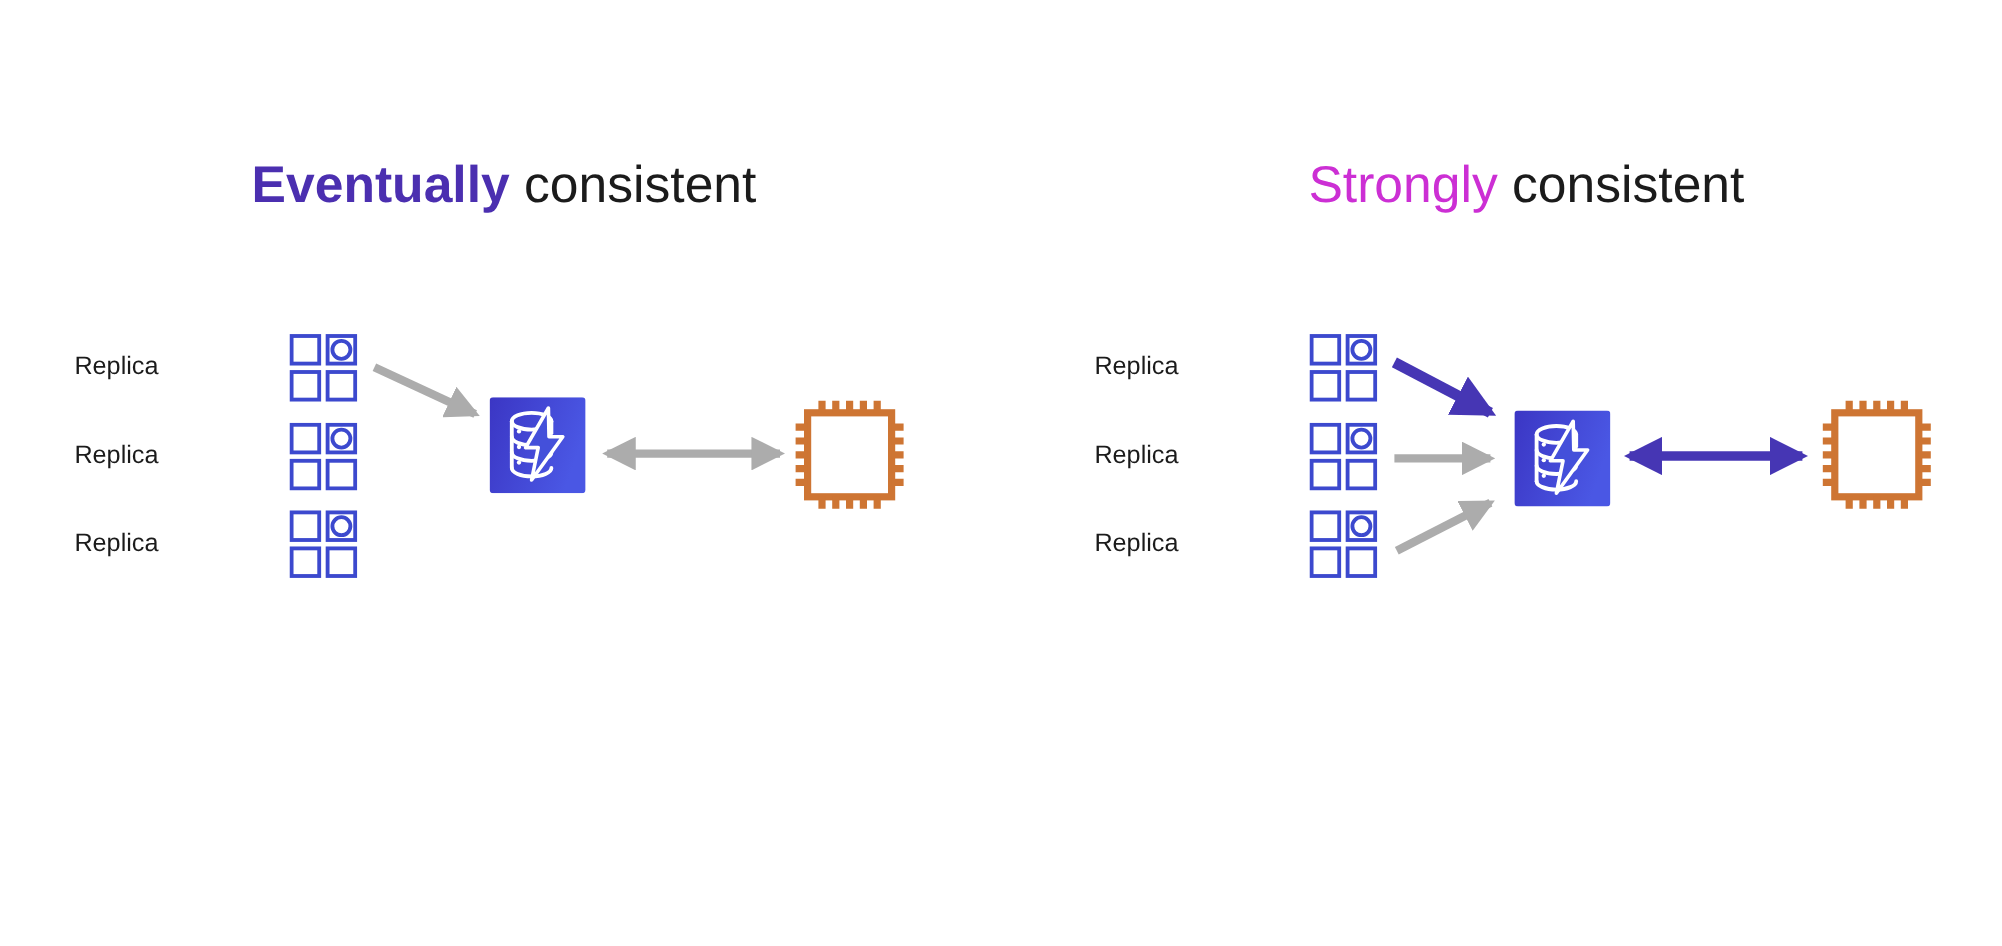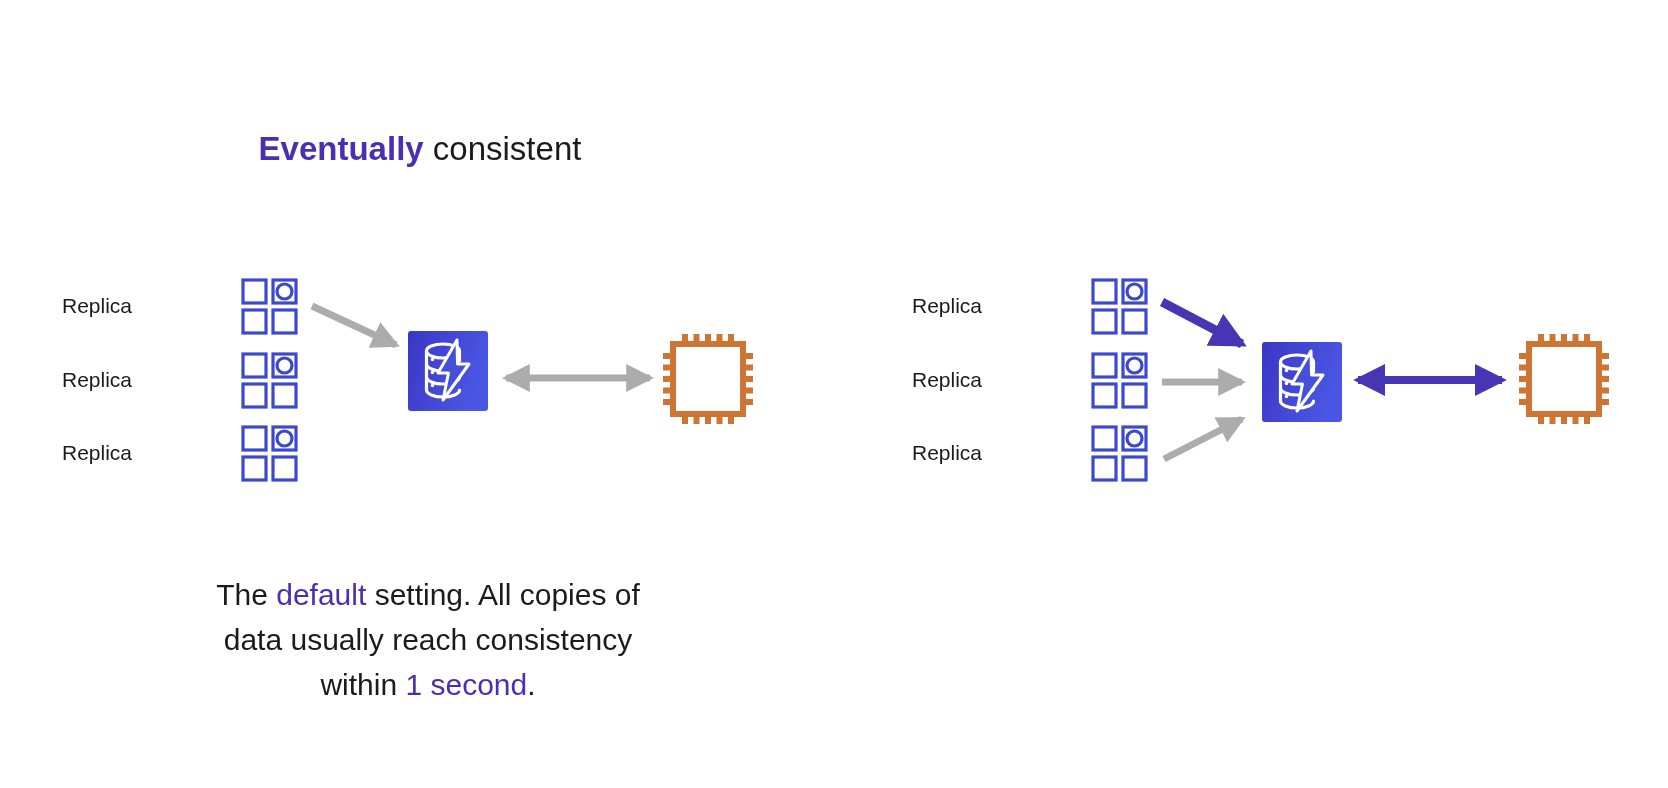--- a/index.html
+++ b/index.html
@@ -1,21 +1,21 @@
 <!DOCTYPE html>
 <html style="--title-purple: #4B2FB0; --arrow-purple: #4636B4; --magenta: #CC2FD4; --replica-blue: #3C49CE; --dax-gradient-start: #3B36C4; --dax-gradient-end: #4A57E4; --chip-orange: #CE7533; --arrow-gray: #ACACAC; --text-black: #1B1B1B;"><head>
 <meta charset="utf-8">
 <style>
   html,body{margin:0;padding:0;background:#fff;}
   .canvas{
     position:relative;width:1668px;height:788px;background:#fff;overflow:hidden;
     font-family:"Liberation Sans","DejaVu Sans",sans-serif;color:var(--text-black,#1b1b1b);
   }
   .overlay{position:absolute;left:0;top:0;pointer-events:none;}
-  .title{position:absolute;transform:translateX(-50%);font-size:33px;white-space:nowrap;color:var(--text-black,#1b1b1b);text-align:center;}
+  .title{position:absolute;transform:translateX(-50%);font-size:43px;white-space:nowrap;color:var(--text-black,#1b1b1b);text-align:center;}
   .title .hl-purple{color:var(--title-purple,#4b2fb0);font-weight:700;}
   .title .hl-magenta{color:var(--magenta,#cc2fd4);}
   .replica-label{position:absolute;height:58px;display:flex;align-items:center;font-size:21px;color:var(--text-black,#1b1b1b);}
   .replica-icon{position:absolute;width:57px;height:57px;}
   .dax{position:absolute;width:80px;height:80px;}
   .chip{position:absolute;width:94px;height:94px;}
   .caption{position:absolute;text-align:center;font-size:30px;line-height:45px;color:var(--text-black,#1b1b1b);}
   .caption .purple{color:var(--title-purple,#4b2fb0);}
 </style>
 </head>
@@ -103,24 +103,24 @@
   <svg class="chip" style="left:661px;top:332px" viewBox="0 0 94 94">
     <rect x="12" y="12" width="70" height="70" fill="#fff" style="stroke:var(--chip-orange,#ce7533)" stroke-width="6"></rect>
     <g style="stroke:var(--chip-orange,#ce7533)" stroke-width="6">
       <path d="M24 2V12 M35.5 2V12 M47 2V12 M58.5 2V12 M70 2V12"></path>
       <path d="M24 82V92 M35.5 82V92 M47 82V92 M58.5 82V92 M70 82V92"></path>
       <path d="M2 24H12 M2 35.5H12 M2 47H12 M2 58.5H12 M2 70H12"></path>
       <path d="M82 24H92 M82 35.5H92 M82 47H92 M82 58.5H92 M82 70H92"></path>
     </g>
   </svg>
 
-  <p class="caption" style="left:183px;top:572px;width:490px;margin:0">
-    <span>The </span><span class="purple">default</span><span> setting. All copies of data usually reach consistency within </span><span class="purple">1 second</span><span>.</span>
-  </p>
 
+  <div class="title" style="left:1272px;top:130px">
+    <span class="hl-magenta">Strongly</span><span> consistent</span>
+  </div>
 
   <div class="replica-label" style="left:912px;top:277px">Replica</div>
   <div class="replica-label" style="left:912px;top:351px">Replica</div>
   <div class="replica-label" style="left:912px;top:424px">Replica</div>
 
   <svg class="replica-icon" style="left:1091px;top:278px" viewBox="0 0 57 57">
     <g fill="#fff" style="stroke:var(--replica-blue,#3c49ce)" stroke-width="3.2">
       <rect x="2" y="2" width="23" height="23"></rect>
         <rect x="32" y="2" width="23" height="23"></rect>
       <rect x="2" y="32" width="23" height="23"></rect>

